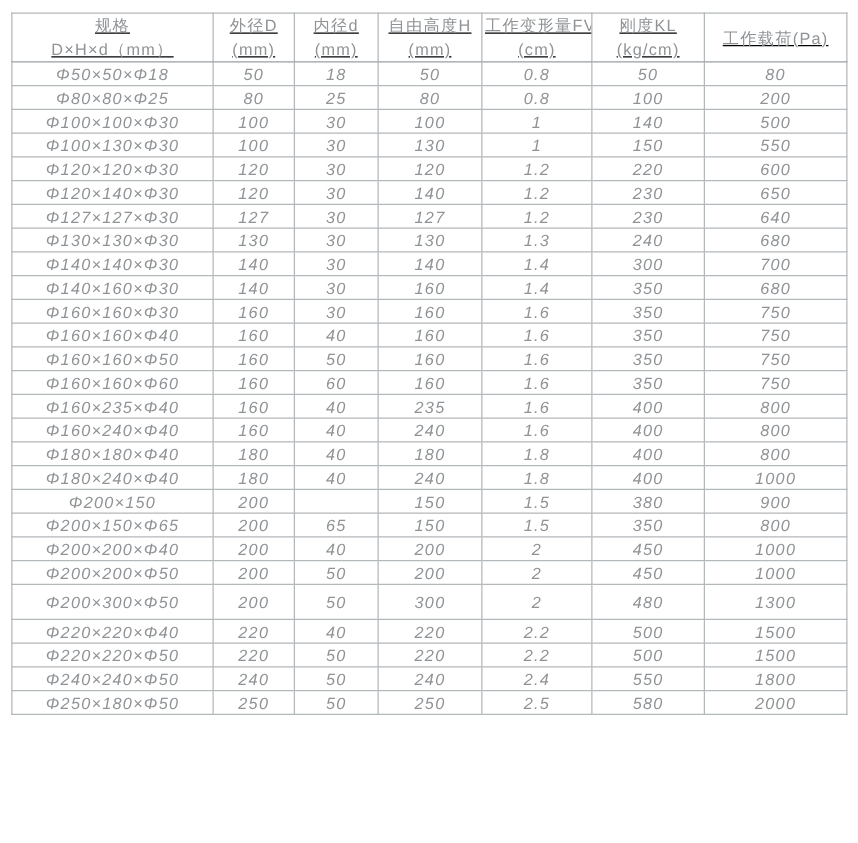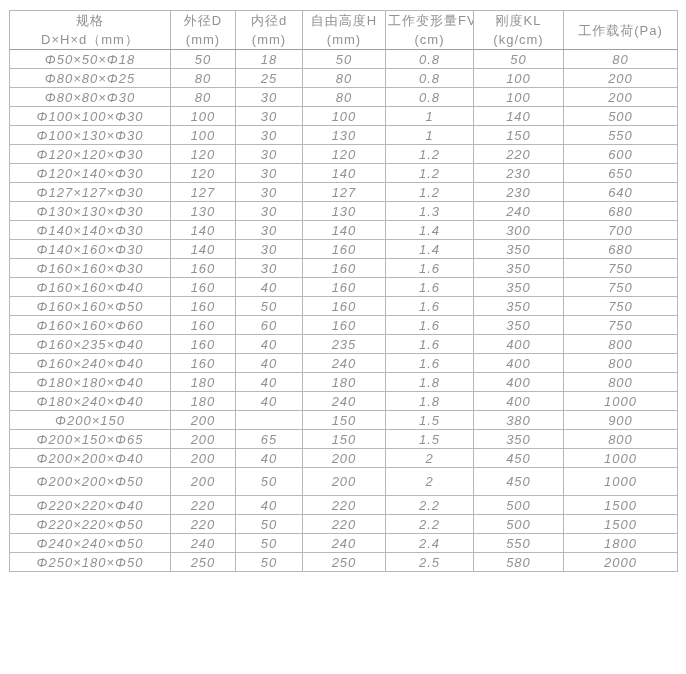--- a/index.html
+++ b/index.html
@@ -26,20 +26,21 @@
     color: #8f9396;
     font-size: 13px;
     font-weight: normal;
     letter-spacing: 1px;
     padding: 0 2px;
     overflow: hidden;
     white-space: nowrap;
   }
   thead tr {
     height: 38px;
+    text-decoration: underline;
   }
   thead th {
     border-bottom: 1px solid #9aa0a3;
   }
   th .hline {
     line-height: 19px;
   }
   tbody tr {
     height: 19px;
     font-style: italic;
@@ -108,29 +109,20 @@
         <tr>
           <td>Φ80×80×Φ25</td>
           <td>80</td>
           <td>25</td>
           <td>80</td>
           <td>0.8</td>
           <td>100</td>
           <td>200</td>
         </tr>
         <tr>
-          <td>Φ80×80×Φ30</td>
-          <td>80</td>
-          <td>30</td>
-          <td>80</td>
-          <td>0.8</td>
-          <td>100</td>
-          <td>200</td>
-        </tr>
-        <tr>
           <td>Φ100×100×Φ30</td>
           <td>100</td>
           <td>30</td>
           <td>100</td>
           <td>1</td>
           <td>140</td>
           <td>500</td>
         </tr>
         <tr>
           <td>Φ100×130×Φ30</td>
@@ -297,20 +289,29 @@
         <tr>
           <td>Φ200×200×Φ50</td>
           <td>200</td>
           <td>50</td>
           <td>200</td>
           <td>2</td>
           <td>450</td>
           <td>1000</td>
         </tr>
         <tr>
+          <td>Φ200×300×Φ50</td>
+          <td>200</td>
+          <td>50</td>
+          <td>300</td>
+          <td>2</td>
+          <td>480</td>
+          <td>1300</td>
+        </tr>
+        <tr>
           <td>Φ220×220×Φ40</td>
           <td>220</td>
           <td>40</td>
           <td>220</td>
           <td>2.2</td>
           <td>500</td>
           <td>1500</td>
         </tr>
         <tr>
           <td>Φ220×220×Φ50</td>

